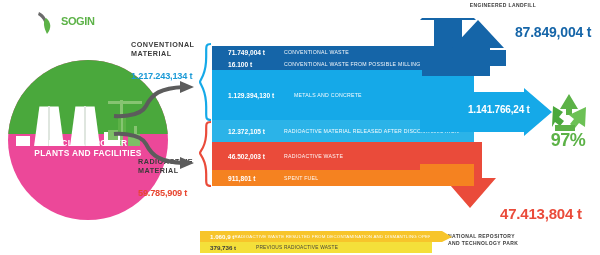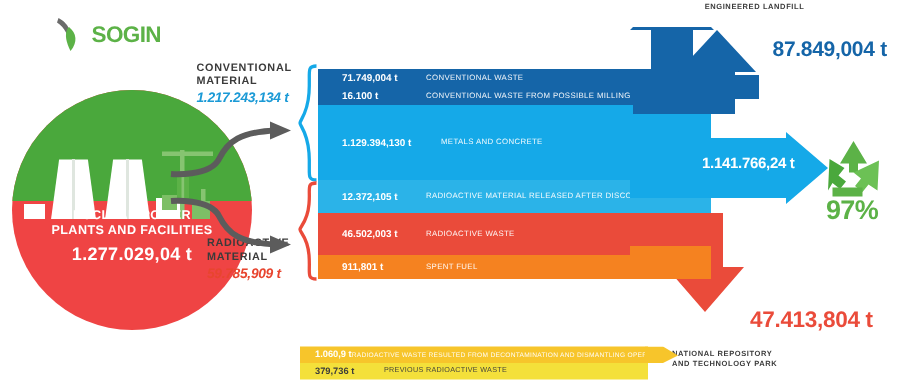--- a/index.html
+++ b/index.html
@@ -2,50 +2,50 @@
 <html><head>
 <meta charset="utf-8">
 <style>
   html,body{margin:0;padding:0;background:#ffffff;}
   body{width:600px;height:255px;position:relative;overflow:hidden;
        font-family:"Liberation Sans","DejaVu Sans",sans-serif;}
   .abs{position:absolute;}
 
   
   #green-circle{left:8px;top:60px;width:160px;height:160px;border-radius:50%;
-      background:#ef4444;overflow:hidden;}
+      background:#ec4899;overflow:hidden;}
   #green-circle .sky{position:absolute;left:0;top:0;width:100%;height:46%;background:#4aa83c;}
   .cool-tower{position:absolute;bottom:46%;background:#ffffff;}
   .ct1{left:26px;width:30px;height:40px;
        clip-path:polygon(18% 0,82% 0,100% 100%,0 100%);}
   .ct2{left:62px;width:30px;height:40px;
        clip-path:polygon(18% 0,82% 0,100% 100%,0 100%);}
   .ct-stripe{position:absolute;bottom:46%;width:2px;height:40px;background:#dfe6df;}
   .bldg{position:absolute;bottom:46%;background:#ffffff;}
   .crane{position:absolute;background:#86c471;}
   .greenbox{position:absolute;background:#7dbf66;}
   #circle-caption{position:absolute;left:0;right:0;top:78px;text-align:center;color:#ffffff;}
   #circle-caption .cap-l1{font-size:8.4px;font-weight:bold;letter-spacing:.3px;line-height:10px;}
   #circle-caption .cap-num{font-size:12px;font-weight:bold;margin-top:4px;letter-spacing:.2px;}
 
   
   #logo{left:33px;top:10px;width:95px;height:26px;}
-  #logo .logo-text{position:absolute;left:28px;top:5px;font-size:15px;font-weight:bold;
+  #logo .logo-text{position:absolute;left:28px;top:5px;font-size:11px;font-weight:bold;
       color:#5cb247;letter-spacing:-.4px;}
 
   
   #split-icon{left:118px;top:118px;width:10px;height:14px;}
   #split-icon i{position:absolute;top:0;width:3px;height:14px;background:#5cb247;display:block;}
   #split-icon i.a{left:0;}
   #split-icon i.b{left:5px;}
 
   
   .midlabel{}
   .midlabel .t{font-size:7.2px;font-weight:bold;color:#3b3b3b;letter-spacing:.5px;line-height:8.6px;}
-  .midlabel .n{font-size:9.2px;font-weight:bold;letter-spacing:-.2px;margin-top:2px;font-style:italic;}
+  .midlabel .n{font-size:9.2px;font-weight:bold;letter-spacing:-.2px;margin-top:13px;}
   #conv-label{left:131px;top:41px;width:86px;}
   #conv-label .n{color:#1b9ad6;}
   #radio-label{left:138px;top:158px;width:78px;}
   #radio-label .n{color:#e8452f;}
 
   
   .squig{stroke:#5c5c5c;fill:none;stroke-width:4;}
 
   
   .brace{fill:none;stroke-width:2.2;}
@@ -114,21 +114,20 @@
   <div class="bldg" style="left:8px;width:14px;height:10px;"></div>
   <div class="greenbox" style="left:100px;bottom:50%;width:10px;height:10px;"></div>
   <div class="crane" style="left:112px;bottom:46%;width:3px;height:46px;"></div>
   <div class="crane" style="left:100px;bottom:calc(46% + 42px);width:34px;height:3px;"></div>
   <div class="crane" style="left:126px;bottom:46%;width:3px;height:20px;"></div>
   <div class="greenbox" style="left:120px;bottom:46%;width:12px;height:12px;"></div>
 
   <div id="circle-caption">
     <div class="cap-l1">NUCLEAR POWER</div>
     <div class="cap-l1">PLANTS AND FACILITIES</div>
-    <div class="cap-num">1.277.029,04 t</div>
   </div>
 </div>
 
 <div class="abs" id="split-icon">
   <i class="a"></i>
     <i class="b"></i>
 </div>
 
 <div class="abs midlabel" id="conv-label">
   <div class="t">CONVENTIONAL</div>

